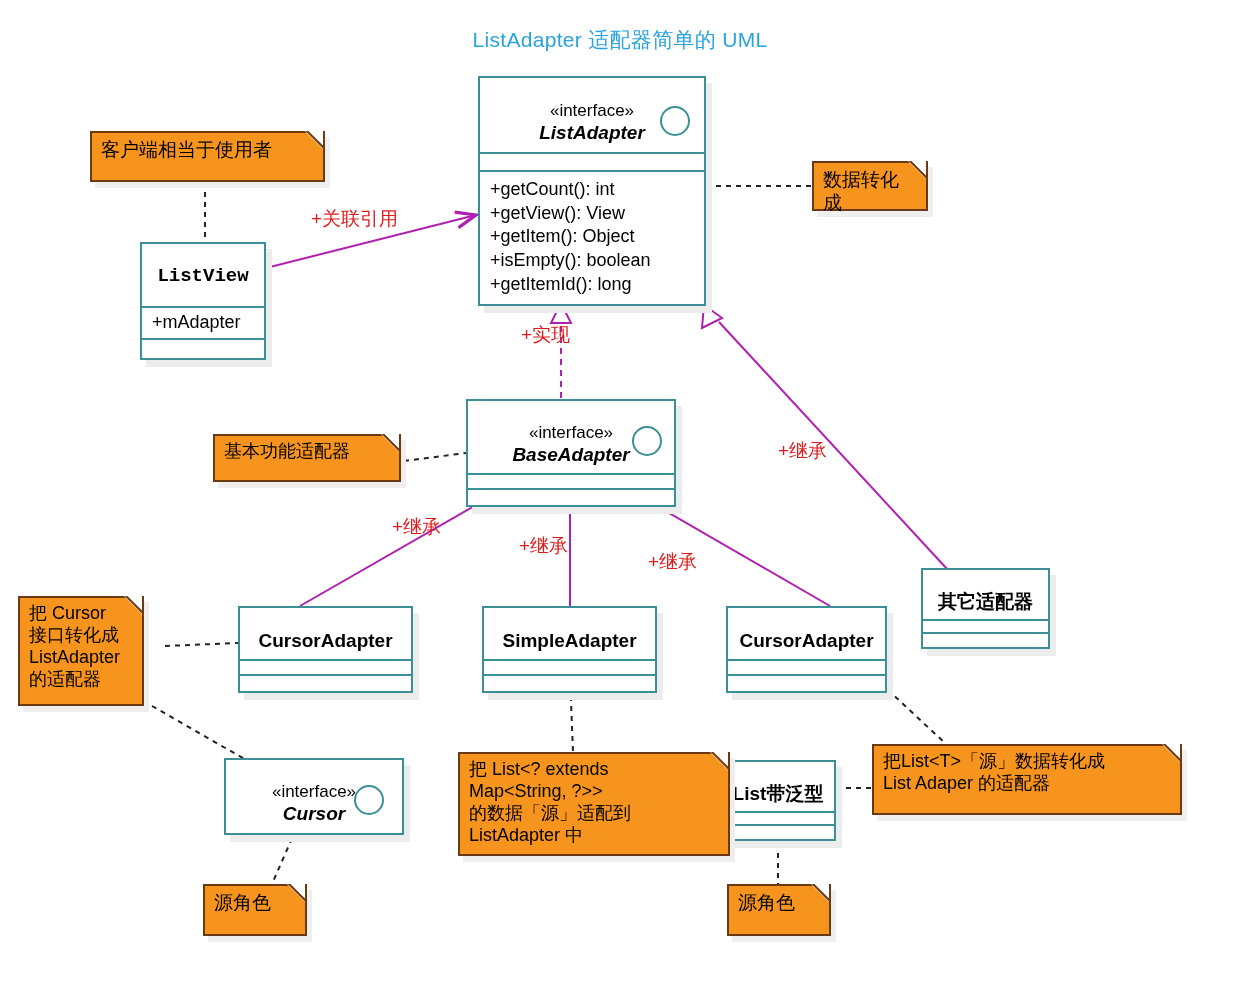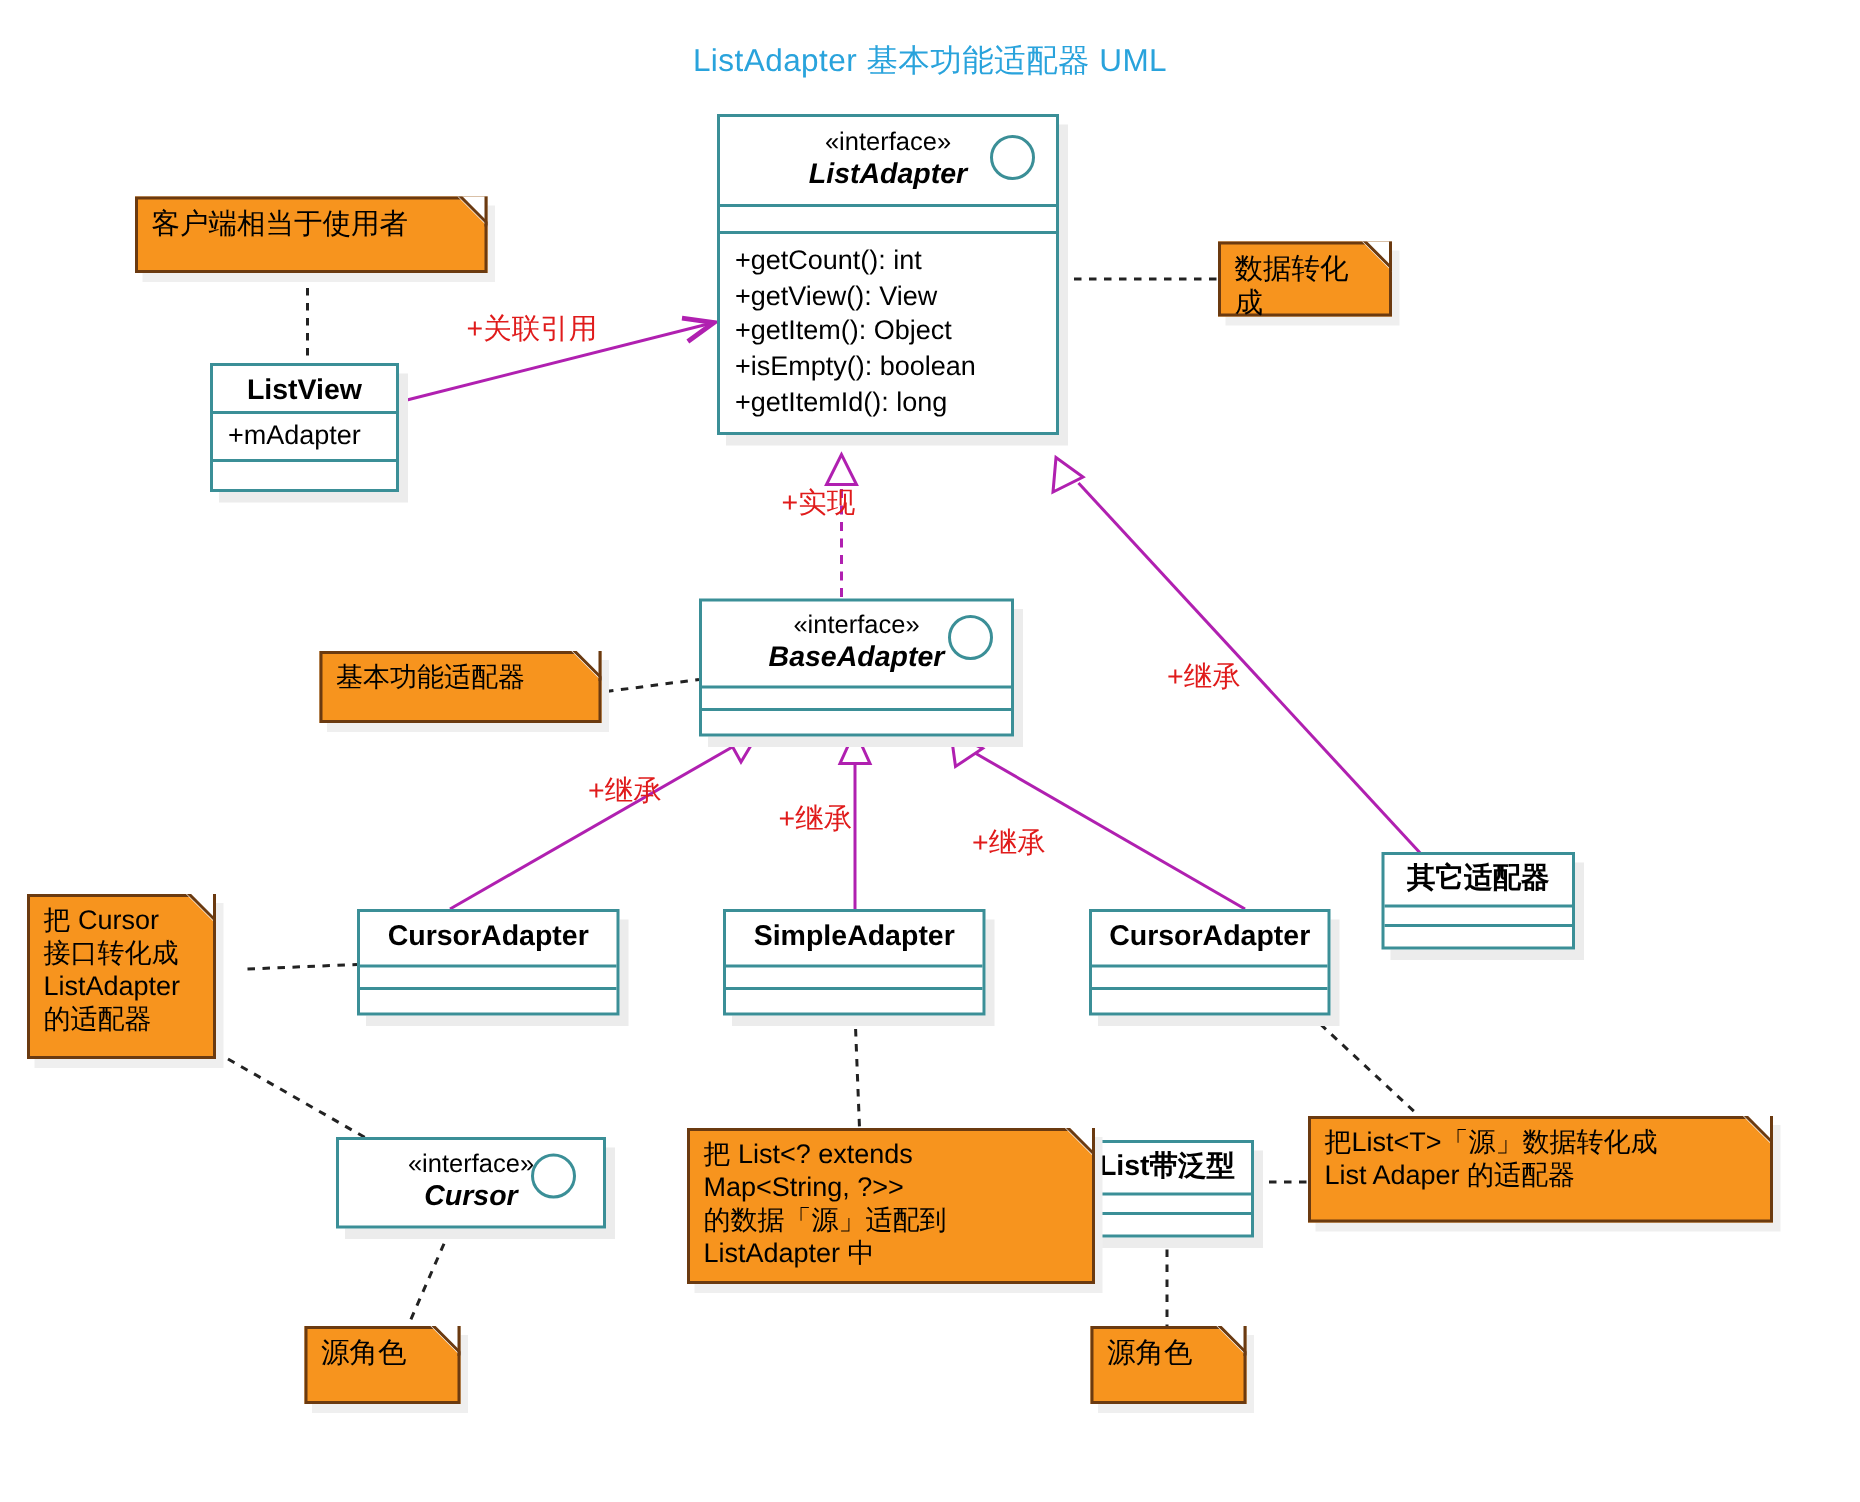--- a/index.html
+++ b/index.html
@@ -49,20 +49,21 @@
   }
   .uml-sec {
     box-sizing: border-box;
     border-bottom: 2px solid #3b8f97;
     padding: 4px 10px;
   }
   .uml-sec:last-child { border-bottom: none; }
   .uml-title-sec {
     text-align: center;
     position: relative;
+    margin-top: 16px;
   }
   .stereo {
     font-size: 17px;
     color: #000;
     line-height: 1.25;
   }
   .cname {
     font-size: 19px;
     font-weight: bold;
     font-style: italic;
@@ -152,21 +153,21 @@
     color: #e01b1b;
     font-size: 19px;
     white-space: nowrap;
   }
 </style>
 </head>
 <body>
 
 <div id="canvas">
 
-  <div class="diagram-title">ListAdapter 基本功能适配器 UML</div>
+  <div class="diagram-title">ListAdapter 适配器简单的 UML</div>
 
   <svg id="wires" viewBox="0 0 1240 1001">
     <defs>
       <marker id="openArrow" markerWidth="14" markerHeight="14" refX="11" refY="5" orient="auto">
         <path d="M1,1 L11,5 L1,9" fill="none" stroke="#b020b0" stroke-width="1.6"></path>
       </marker>
     </defs>
 
     <path d="M205,182 L205,243" stroke="#222" stroke-width="2" stroke-dasharray="5,5" fill="none"></path>
 
@@ -218,21 +219,21 @@
       <div class="uml-sec ops" style="padding-top:6px; padding-bottom:7px;">
         <div class="op">+getCount(): int</div>
         <div class="op">+getView(): View</div>
         <div class="op">+getItem(): Object</div>
         <div class="op">+isEmpty(): boolean</div>
         <div class="op">+getItemId(): long</div>
       </div>
     </div>
 
     <div class="uml-box" style="left:140px; top:242px; width:126px;">
-      <div class="uml-sec uml-title-sec" style="padding-top:4px; padding-bottom:0;">
+      <div class="uml-sec uml-title-sec" style="padding-top:4px; padding-bottom:16px;font-family:Liberation Mono, monospace;">
         <div class="cname-plain">ListView</div>
       </div>
       <div class="uml-sec" style="padding-top:3px; padding-bottom:4px;">
         <div class="op">+mAdapter</div>
       </div>
       <div class="uml-sec empty-sec"></div>
     </div>
 
     <div class="uml-box" style="left:466px; top:399px; width:210px;">
       <div class="uml-sec uml-title-sec" style="padding-top:5px; padding-bottom:5px;">

